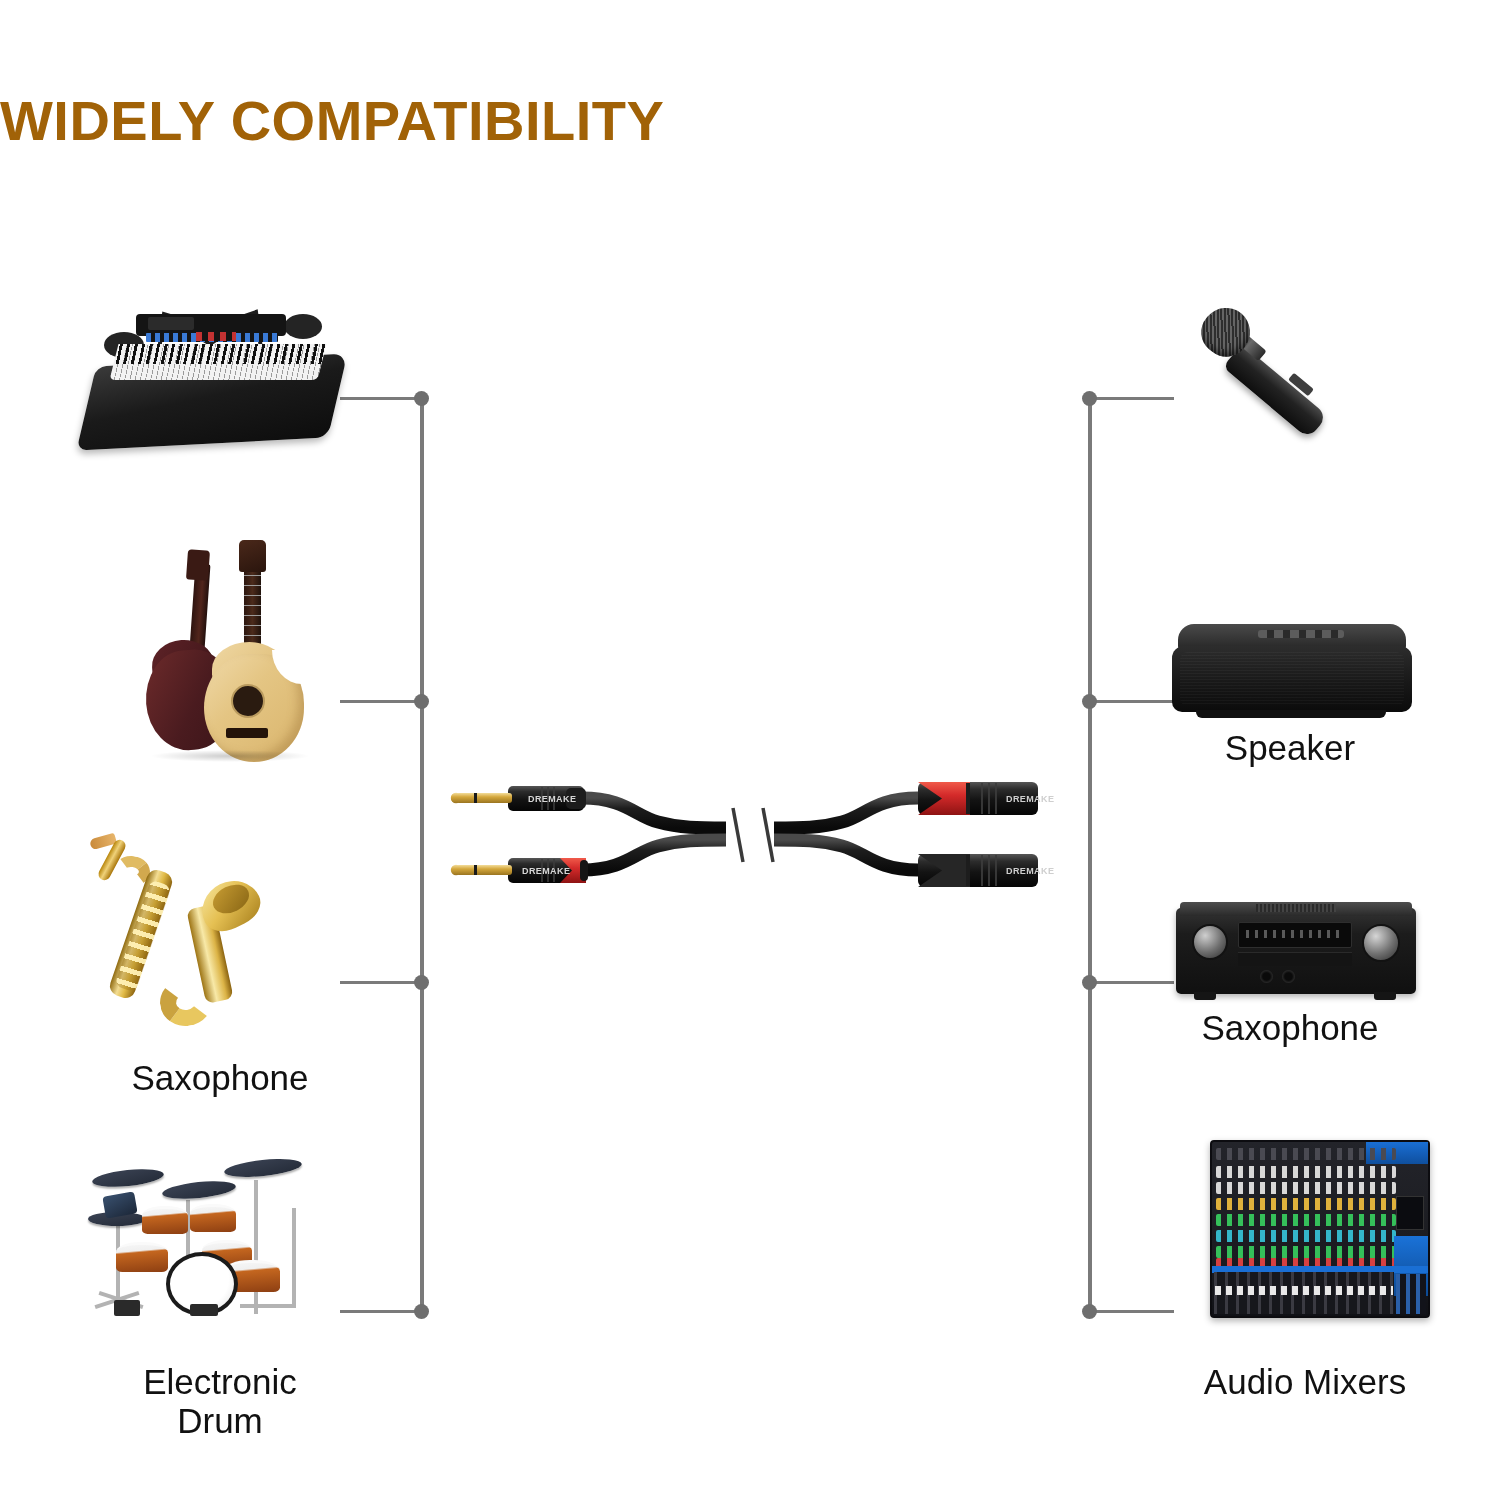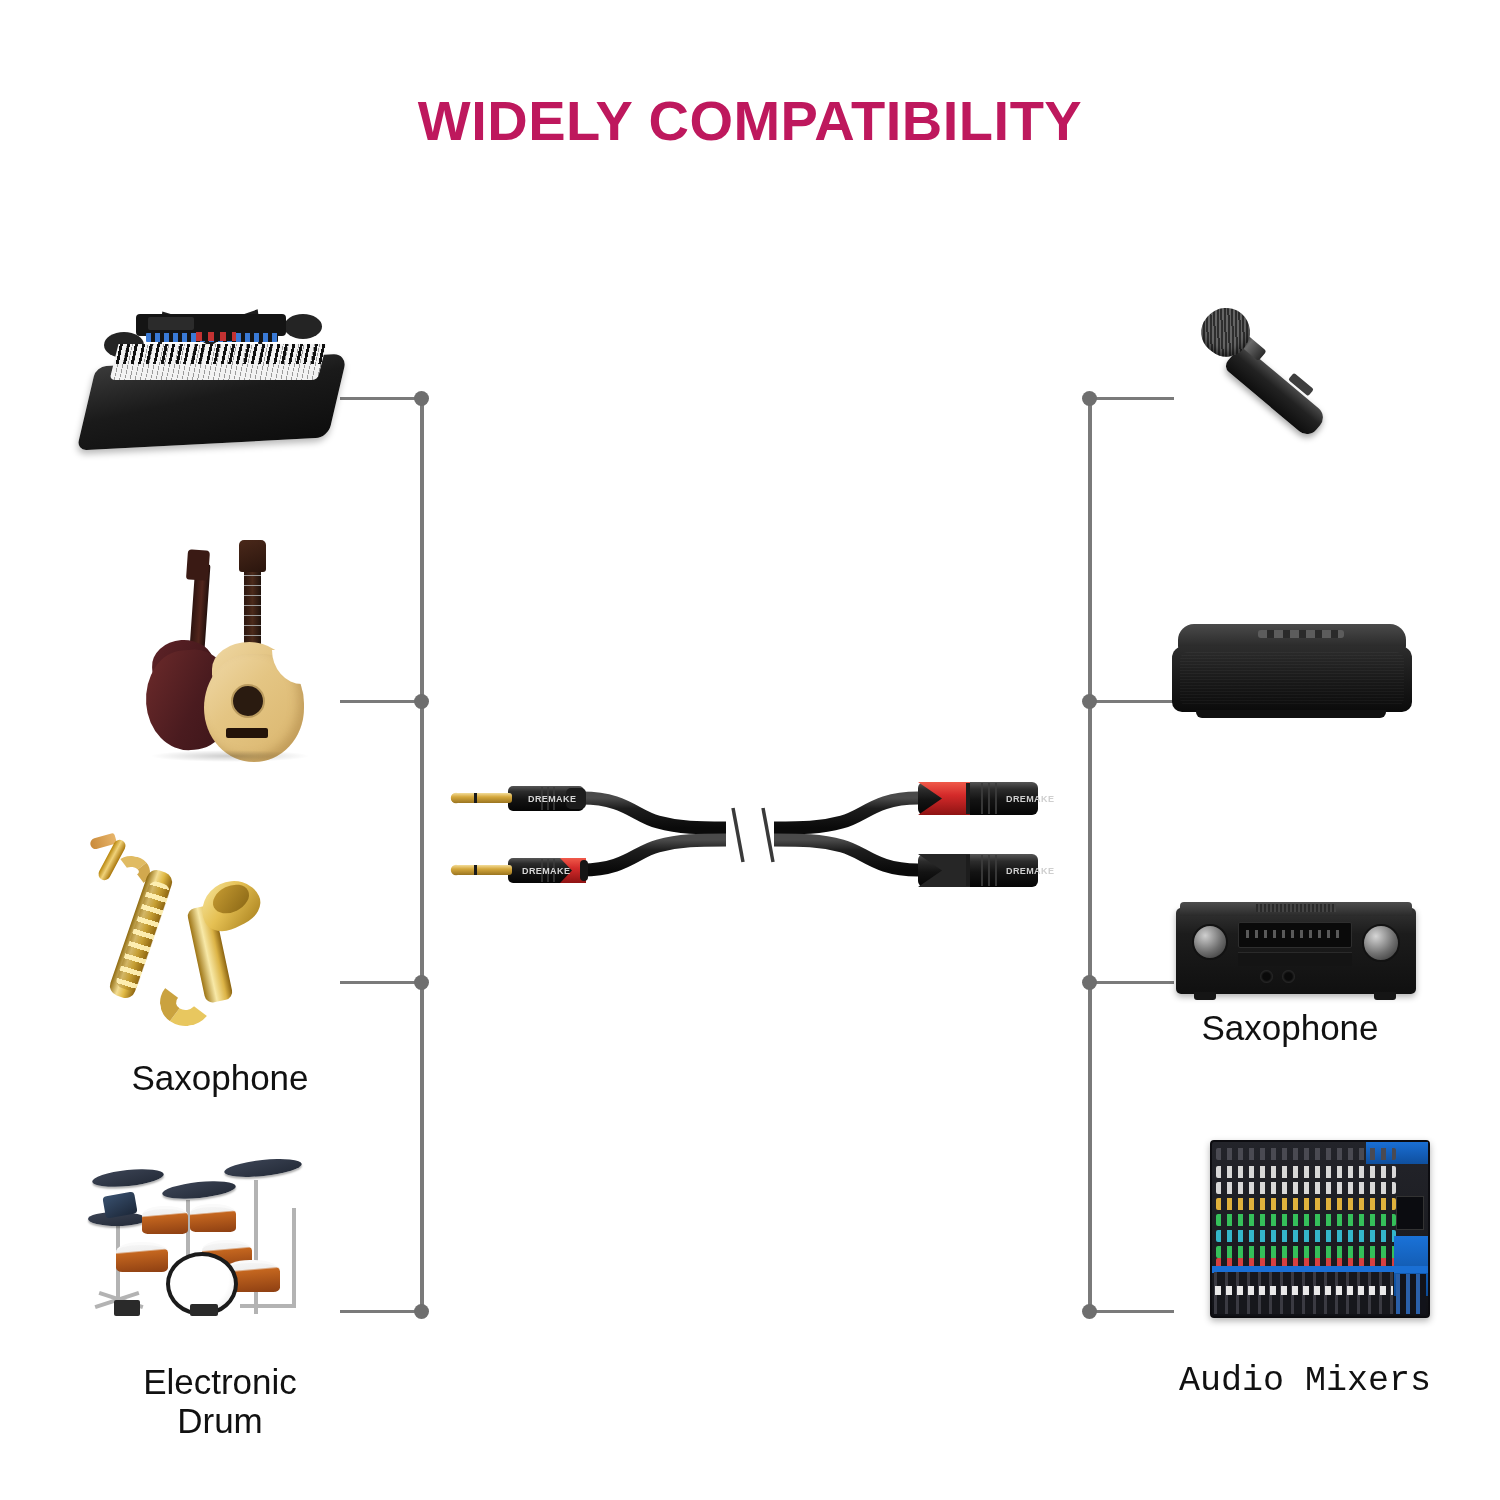--- a/index.html
+++ b/index.html
@@ -11,24 +11,23 @@
   }
   #page {
     position: relative;
     width: 1500px; height: 1500px;
     background: #ffffff;
   }
 
   
   .title {
     position: absolute; left: 0; top: 88px; width: 1500px;
-    text-align: center;
     font-size: 56px; font-weight: bold;
     letter-spacing: 0.5px;
-    color: #be185d;
+    color: #a16207;
     font-family: "Liberation Sans", sans-serif;
   }
   .subtitle {
     position: absolute; left: 0; top: 172px; width: 1500px;
     text-align: center;
     font-size: 38px; font-weight: normal;
     color: #1a1a1a;
     font-family: "Liberation Sans", sans-serif;
   }
 
@@ -639,20 +638,21 @@
     <div class="mic-switch"></div>
   </div>
 
   <div class="device spk-wrap" style="left:1172px; top:624px;">
     <div class="spk-top"></div>
     <div class="spk-btns"></div>
     <div class="spk-body"></div>
     <div class="spk-grill"></div>
     <div class="spk-foot"></div>
   </div>
+  <div class="item-label" style="left:1120px; top:728px; width:340px;">Speaker</div>
 
   <div class="device amp-wrap" style="left:1176px; top:900px;">
     <div class="amp-body"></div>
     <div class="amp-top"></div>
     <div class="amp-vent"></div>
     <div class="amp-display"></div>
     <div class="amp-display-txt"></div>
     <div class="amp-lowpanel"></div>
     <div class="amp-knob-l"></div>
     <div class="amp-knob-r"></div>
@@ -676,21 +676,21 @@
     <div class="mix-knobrow cyan" style="top:90px;"></div>
     <div class="mix-knobrow green" style="top:106px;"></div>
     <div class="mix-knobrow red" style="top:118px;"></div>
     <div class="mix-meter"></div>
     <div class="mix-bluepanel"></div>
     <div class="mix-blueband"></div>
     <div class="mix-faderstrip"></div>
     <div class="mix-fadercaps"></div>
     <div class="mix-rightfaders"></div>
   </div>
-  <div class="item-label" style="left:1120px; top:1362px; width:370px;font-family:Liberation Mono, monospace;">Audio Mixers</div>
+  <div class="item-label" style="left:1120px; top:1362px; width:370px;">Audio Mixers</div>
 
   <svg class="cable-svg" width="640" height="160" viewBox="0 0 640 160">
     <defs>
       <linearGradient id="shellGrad" x1="0" y1="0" x2="0" y2="1">
         <stop offset="0%" stop-color="#565656"></stop>
         <stop offset="22%" stop-color="#2c2c2c"></stop>
         <stop offset="55%" stop-color="#131313"></stop>
         <stop offset="100%" stop-color="#050505"></stop>
       </linearGradient>
       <linearGradient id="wireGrad" x1="0" y1="0" x2="0" y2="1">

